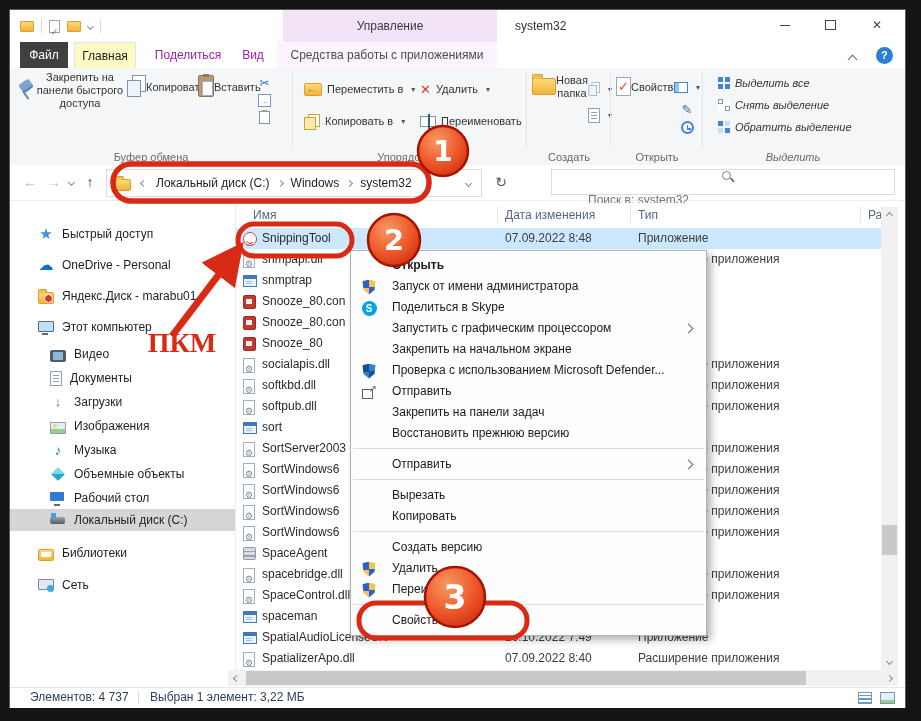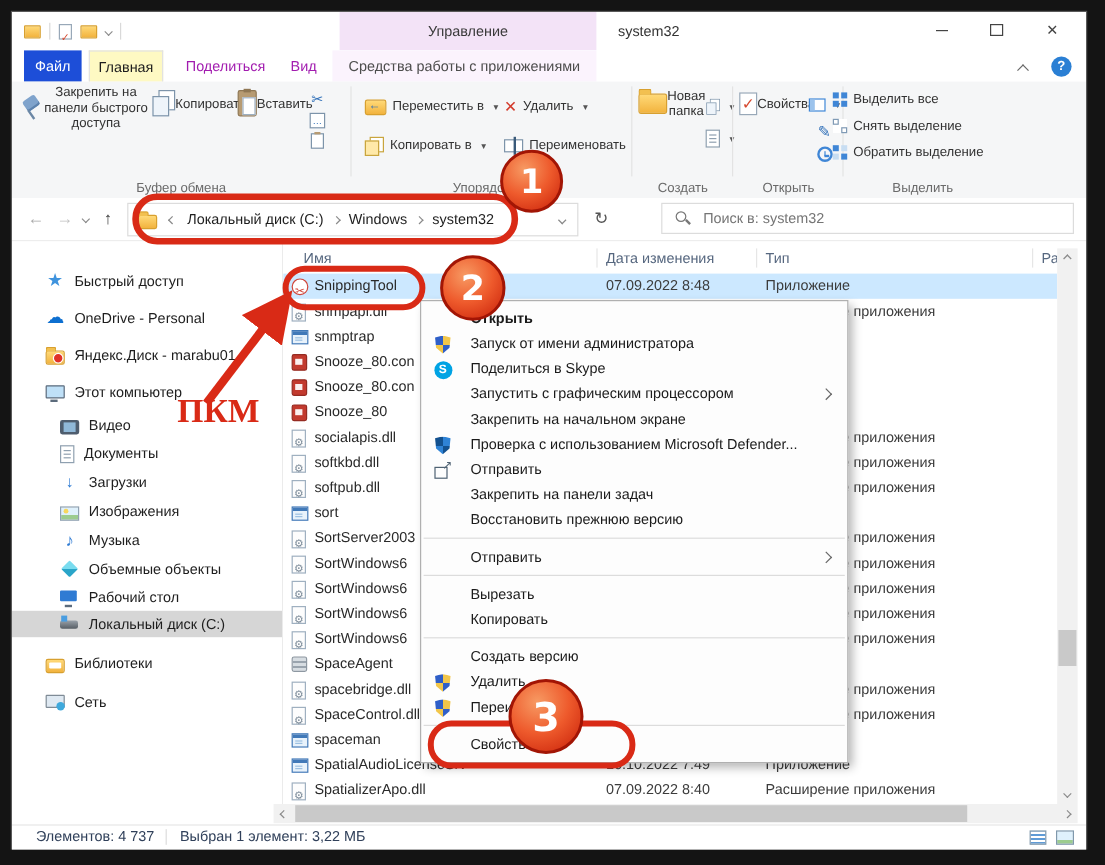--- a/index.html
+++ b/index.html
@@ -16,51 +16,51 @@
   .wtitle{position:absolute;left:505px;top:0;height:32px;line-height:32px;font-size:12px;color:#333;}
   .wctrl{position:absolute;top:0;width:40px;height:30px;display:flex;align-items:center;justify-content:center;cursor:default;}
   .wc-min{right:100px;} .wc-max{right:55px;} .wc-close{right:8px;}
   .wc-min::before{content:"";width:10px;height:1px;background:#444;}
   .wc-max::before{content:"";width:9px;height:8px;border:1px solid #444;}
   .wc-close::before{content:"\2715";font-size:12px;color:#444;}
 
   
   .tabsrow{position:absolute;left:0;top:32px;right:0;height:26px;background:#fff;}
   .tab{position:absolute;top:0;height:26px;line-height:26px;text-align:center;font-size:12px;color:#a21caf;}
-  .tab-file{left:10px;width:48px;background:#1d4ed8;color:#fff;}
+  .tab-file{left:10px;width:48px;background:#404040;color:#fff;}
   .tab-home{left:64px;width:60px;background:#fef9c3;border:1px solid #e2e2e2;border-bottom:none;height:25px;color:#1e1e1e;}
   .tab-share{left:133px;width:90px;}
   .tab-view{left:227px;width:32px;}
   .tab-tools{left:267px;width:220px;background:#fbf3fd;color:#4d4d4d;}
   .rib-collapse{position:absolute;right:40px;top:7px;width:16px;height:14px;}
   .help-btn{position:absolute;right:12px;top:5px;width:17px;height:17px;border-radius:50%;background:#2a7fd4;}
   .help-btn::before{content:"?";color:#fff;font-size:11px;font-weight:bold;position:absolute;left:5px;top:2px;}
 
   
   .ribbon{position:absolute;left:0;top:58px;right:0;height:97px;background:#f5f6f7;border-bottom:1px solid #dfdfdf;font-size:11px;color:#333;}
   .rgroup{position:absolute;top:0;bottom:0;}
   .g1{left:0;width:282px;} .g2{left:284px;width:232px;} .g3{left:518px;width:82px;}
-  .g4{left:602px;width:90px;} .g5{left:670px;width:178px;}
+  .g4{left:602px;width:90px;} .g5{left:694px;width:178px;font-style:italic;}
   .rsep{position:absolute;top:4px;bottom:18px;width:1px;background:#e3e3e3;}
   .glabel{position:absolute;bottom:2px;left:0;right:0;text-align:center;font-size:11px;color:#6a6a6a;}
   .bigbtn{position:absolute;top:3px;display:flex;flex-direction:row;align-items:center;text-align:center;line-height:13px;}
   .bigbtn .bicon{height:30px;display:flex;align-items:center;justify-content:center;margin-bottom:2px;}
   .rowbtn{position:absolute;height:22px;display:flex;align-items:center;gap:5px;white-space:nowrap;}
   .smallcol{position:absolute;display:flex;flex-direction:column;gap:4px;align-items:center;}
   .dArr::after{content:"\25BE";font-size:8px;color:#555;margin-left:3px;}
 
   
   .addressbar{position:absolute;left:0;top:155px;right:0;height:35px;background:#fff;border-bottom:1px solid #ededed;}
   .navbtn{position:absolute;top:5px;width:24px;height:24px;display:flex;align-items:center;justify-content:center;font-size:14px;}
   .crumbbox{position:absolute;left:96px;top:4px;width:374px;height:26px;border:1px solid #dcdcdc;background:#fff;
             display:flex;align-items:center;font-size:12px;color:#1e1e1e;}
   .crumbbox .seg{padding:0 4px;white-space:nowrap;}
   .refreshbtn{position:absolute;left:478px;top:4px;width:26px;height:26px;display:flex;align-items:center;justify-content:center;}
   .refreshbtn::before{content:"\21BB";font-size:14px;color:#555;}
-  .searchbox{position:absolute;left:541px;top:4px;width:344px;height:26px;border:1px solid #dcdcdc;display:flex;align-items:center;gap:8px;padding-left:10px;box-sizing:border-box;}
+  .searchbox{position:absolute;left:541px;top:4px;width:344px;height:26px;border:1px solid #dcdcdc;display:flex;align-items:center;gap:8px;padding-left:10px;box-sizing:border-box;flex-direction:column;}
   .searchbox input{border:none;outline:none;font-size:12px;color:#767676;font-family:inherit;width:280px;background:transparent;}
 
   
   .sidebar{position:absolute;left:0;top:193px;width:225px;height:467px;background:#fff;}
   .side-item{position:absolute;left:0;right:0;height:22px;display:flex;align-items:center;gap:8px;font-size:12px;color:#1e1e1e;white-space:nowrap;}
   .side-item.lvl0{padding-left:28px;} .side-item.lvl1{padding-left:40px;}
   .side-item.sel{background:#d6d6d6;}
   .pane-div{position:absolute;left:225px;top:193px;width:1px;height:467px;background:#ebebeb;}
 
   .filelist{position:absolute;left:226px;top:193px;width:645px;height:467px;background:#fff;overflow:hidden;}

